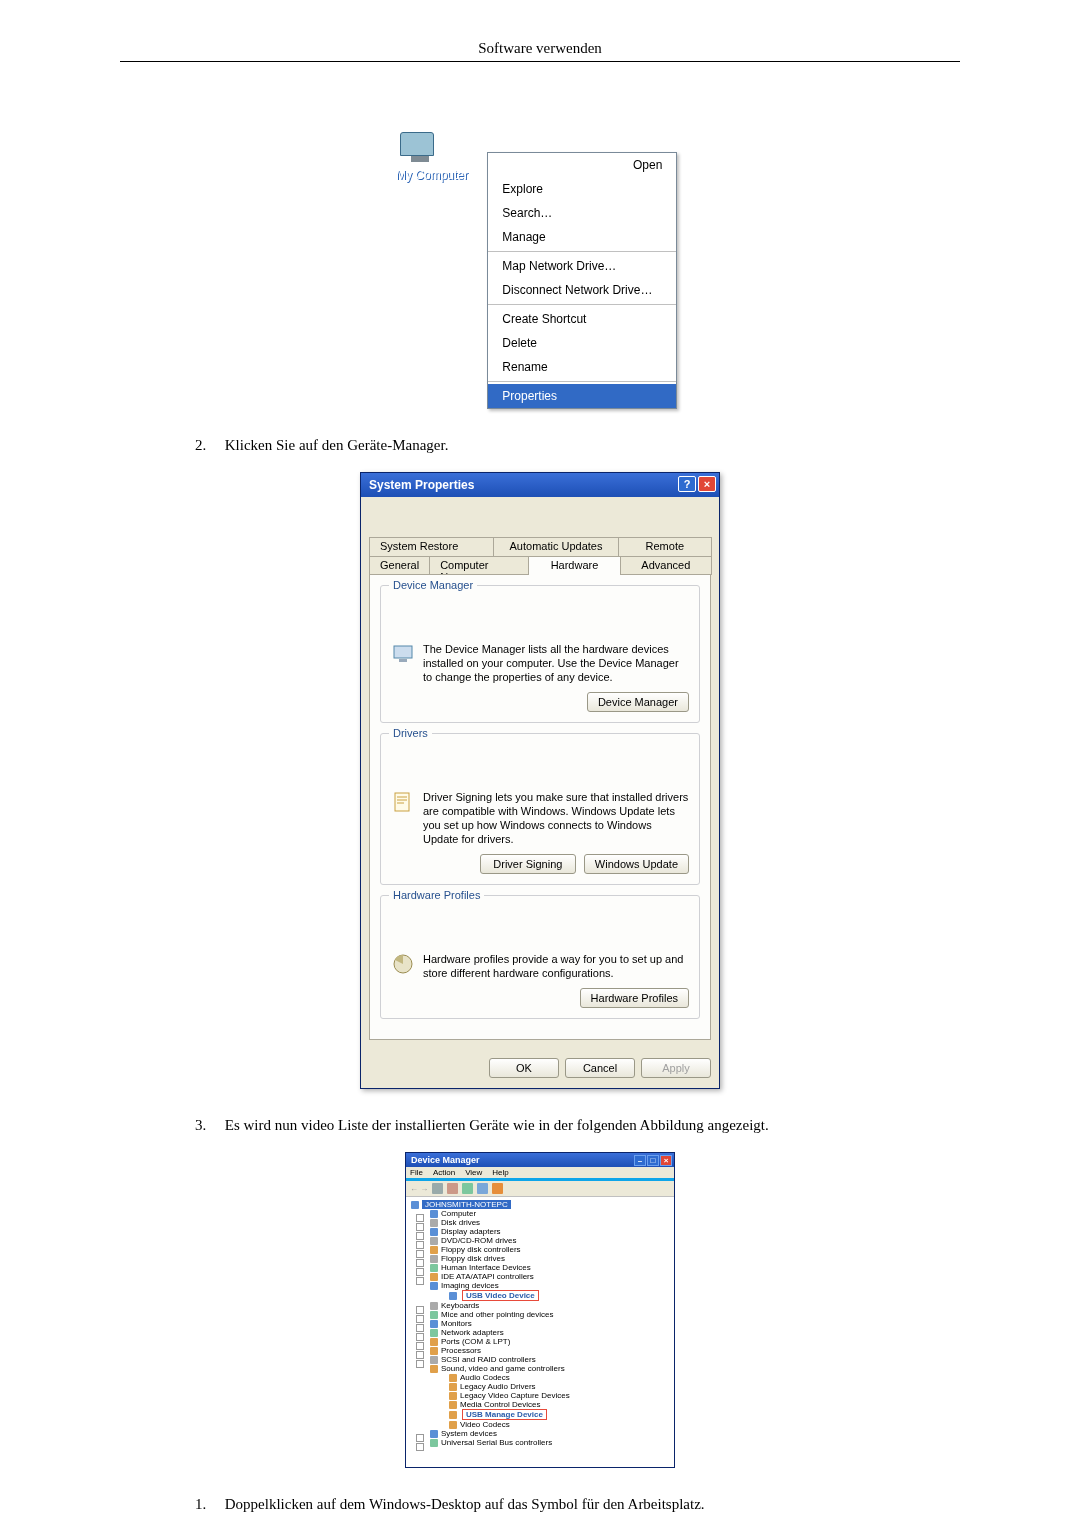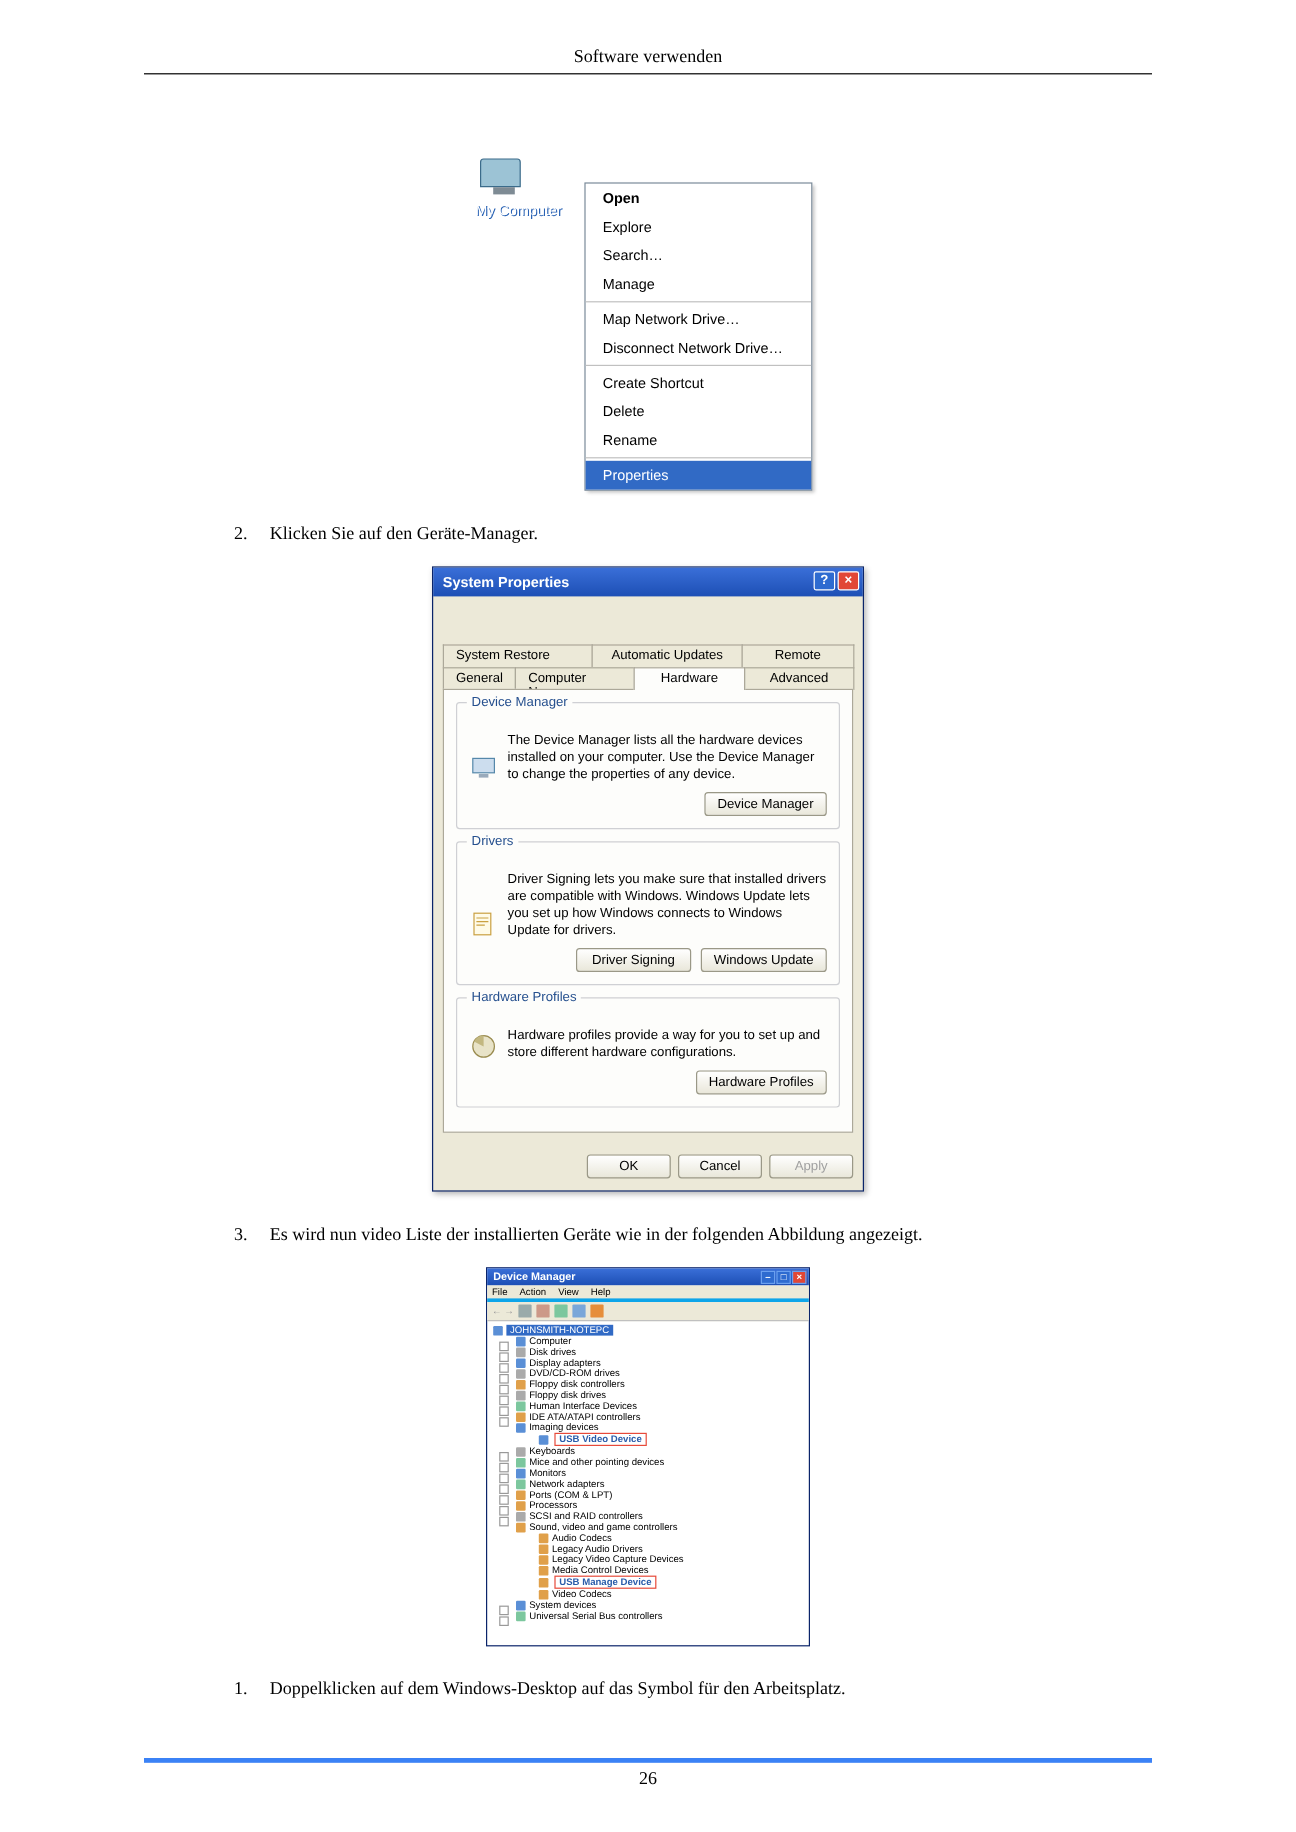--- a/index.html
+++ b/index.html
@@ -75,21 +75,21 @@
       background: #fff;
       border: 1px solid #7a8a99;
       box-shadow: 2px 2px 3px rgba(0,0,0,0.25);
       vertical-align: top;
       margin-top: 20px;
     }
     .ctx-item {
       padding: 4px 14px;
       line-height: 16px;
     }
-    .ctx-item.bold { font-weight: bold; }
+    .ctx-item.bold { font-weight: normal; text-align: right; }
     .ctx-sep { border-top: 1px solid #c0c0c0; margin: 2px 0; }
     .ctx-item.sel {
       background: #316ac5;
       color: #fff;
     }
 
     
     .sysprops {
       display: inline-block;
       width: 360px;
@@ -146,21 +146,21 @@
       margin-bottom: 10px;
     }
     .group-legend {
       position: absolute;
       top: -7px; left: 8px;
       background: #fdfdfb;
       padding: 0 4px;
       color: #26508e;
       font-size: 11px;
     }
-    .group-row { display: flex; align-items: flex-end; gap: 8px; }
+    .group-row { display: flex; align-items: flex-start; gap: 8px; margin-top: 32px; }
     .group-icon { width: 24px; height: 24px; flex: 0 0 24px; }
     .group-text { font-size: 11px; line-height: 14px; }
     .group-btns { display: flex; gap: 8px; justify-content: flex-end; margin-top: 8px; }
     .xpbtn {
       background: linear-gradient(#fff, #e9e7da);
       border: 1px solid #9a9887;
       border-radius: 3px;
       padding: 3px 10px;
       min-width: 96px;
       text-align: center;

